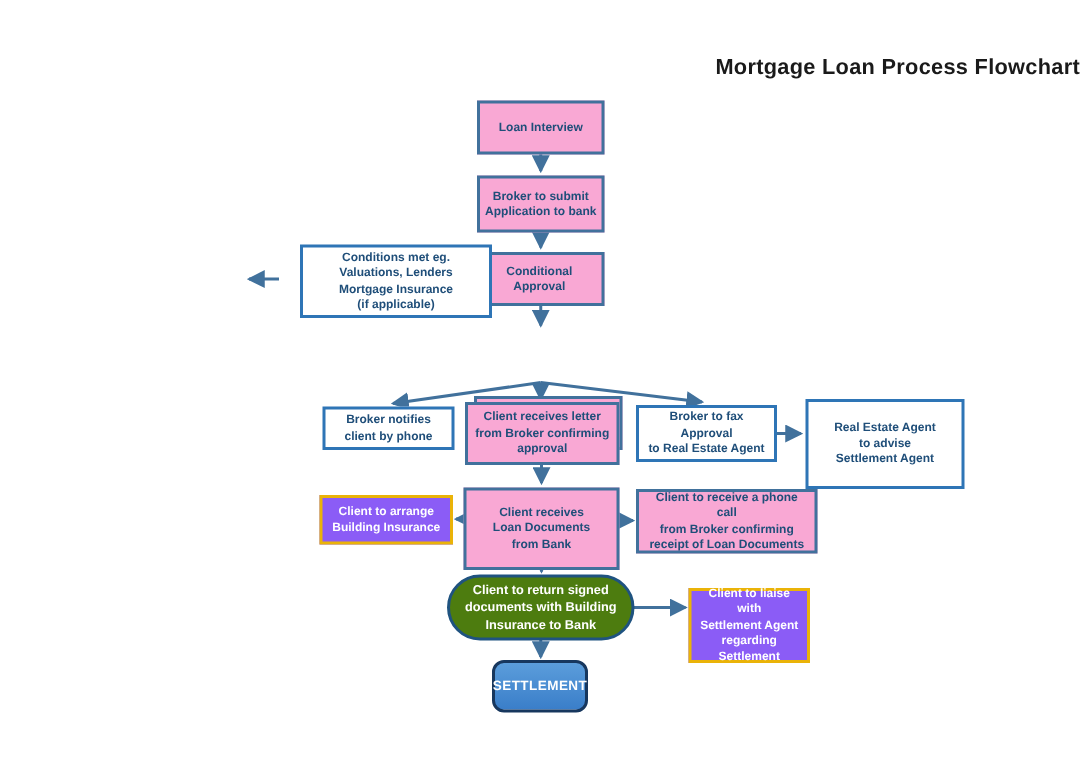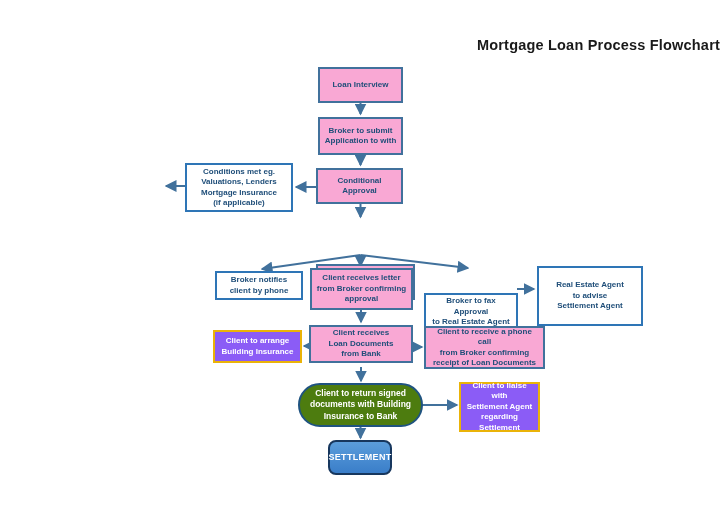--- a/index.html
+++ b/index.html
@@ -99,29 +99,29 @@
 
     <line x1="360.5" y1="426" x2="360.5" y2="438" stroke="#41719c" stroke-width="2" marker-end="url(#arr)"></line>
   </svg>
 
   <div class="node light" style="left:318px; top:67px; width:85px; height:36px;">
     <span>Loan Interview</span>
   </div>
 
   <div class="node light" style="left:318px; top:117px; width:85px; height:38px;">
     <span>Broker to submit
-Application to with</span>
+Application to bank</span>
   </div>
 
   <div class="node light" style="left:316px; top:168px; width:87px; height:36px;">
     <span>Conditional
 Approval</span>
   </div>
 
-  <div class="node white" style="left:185px; top:163px; width:108px; height:49px;">
+  <div class="node white" style="left:200px; top:163px; width:128px; height:49px;">
     <span>Conditions met eg.
 Valuations, Lenders
 Mortgage Insurance
 (if applicable)</span>
   </div>
 
 
   <div class="node light" style="left:316px; top:220px; width:99px; height:36px;margin-top:44px;">
     <span>Unconditional
 Approval</span>
@@ -131,56 +131,56 @@
     <span>Broker notifies
 client by phone</span>
   </div>
 
   <div class="node light" style="left:310px; top:268px; width:103px; height:42px;">
     <span>Client receives letter
 from Broker confirming
 approval</span>
   </div>
 
-  <div class="node white" style="left:424px; top:270px; width:94px; height:38px;margin-top:23px;">
+  <div class="node white" style="left:424px; top:270px; width:94px; height:38px;">
     <span>Broker to fax Approval
 to Real Estate Agent</span>
   </div>
 
   <div class="node white" style="left:537px; top:266px; width:106px; height:60px;">
     <span>Real Estate Agent
 to advise
 Settlement Agent</span>
   </div>
 
   <div class="node dark" style="left:213px; top:330px; width:89px; height:33px;">
     <span>Client to arrange
 Building Insurance</span>
   </div>
 
-  <div class="node light" style="left:309px; top:325px; width:104px; height:38px;">
+  <div class="node light" style="left:309px; top:325px; width:104px; height:55px;">
     <span>Client receives
 Loan Documents
 from Bank</span>
   </div>
 
   <div class="node light" style="left:424px; top:326px; width:121px; height:43px;">
     <span>Client to receive a phone
 call
 from Broker confirming
 receipt of Loan Documents</span>
   </div>
 
   <div class="node stadium" style="left:298px; top:383px; width:125px; height:44px;">
     <span>Client to return signed
 documents with Building
 Insurance to Bank</span>
   </div>
 
-  <div class="node dark" style="left:459px; top:382px; width:81px; height:50px;">
+  <div class="node dark" style="left:459px; top:392px; width:81px; height:50px;">
     <span>Client to liaise with
 Settlement Agent
 regarding
 Settlement</span>
   </div>
 
   <div class="node terminator" style="left:328px; top:440px; width:64px; height:35px;">
     <span>SETTLEMENT</span>
   </div>
 

